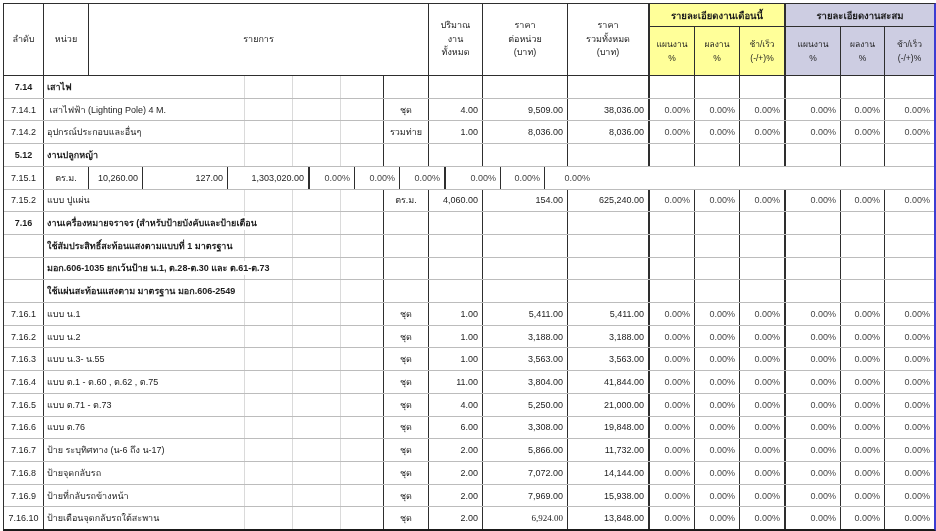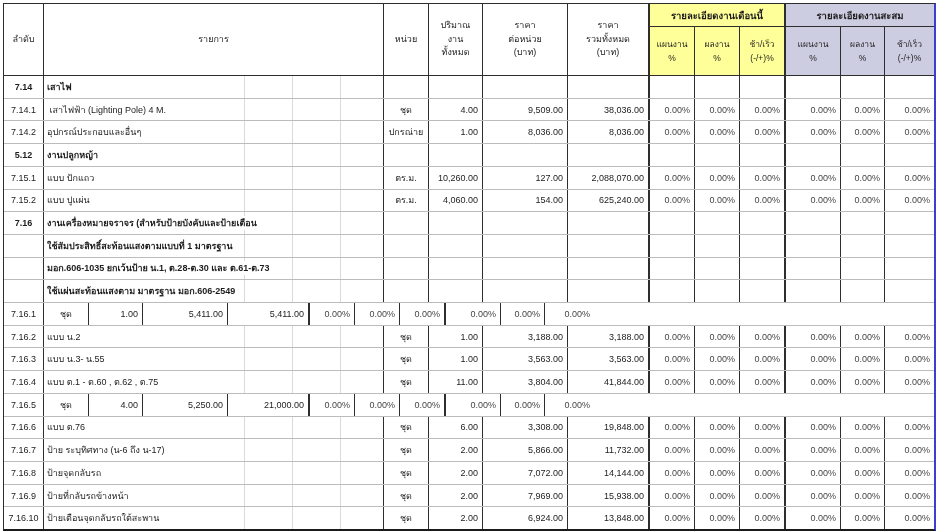--- a/index.html
+++ b/index.html
@@ -57,25 +57,25 @@
 </head>
 <body>
 
 <div class="sheet">
   <div class="tbl">
 
     <div class="thead">
       <div class="hc" style="width:40px">
         <span>ลำดับ</span>
       </div>
+      <div class="hc" style="width:45px">
+        <span>หน่วย</span>
+      </div>
       <div class="hc" style="width:340px">
         <span>รายการ</span>
-      </div>
-      <div class="hc" style="width:45px">
-        <span>หน่วย</span>
       </div>
       <div class="hc" style="width:54px">
         <span>ปริมาณ</span>
         <span>งาน</span>
         <span>ทั้งหมด</span>
       </div>
       <div class="hc" style="width:85px">
         <span>ราคา</span>
         <span>ต่อหน่วย</span>
         <span>(บาท)</span>
@@ -190,21 +190,21 @@
           <div class="c no" style="width: 40px;">
             <span class="">7.14.2</span>
           </div>
           <div class="c desc" style="width: 340px;">
             <div class="guide" style="left: 200px;"></div>
             <div class="guide" style="left: 248px;"></div>
             <div class="guide" style="left: 296px;"></div>
             <span class="desc-text">อุปกรณ์ประกอบและอื่นๆ</span>
           </div>
           <div class="c unit" style="width: 45px;">
-            <span class="">ปกรณ่าย</span>
+            <span class="">รวมท่าย</span>
           </div>
           <div class="c num" style="width: 54px;">
             <span class="">1.00</span>
           </div>
           <div class="c num" style="width: 85px;">
             <span class="">8,036.00</span>
           </div>
           <div class="c num sep2" style="width: 82px;">
             <span class="">8,036.00</span>
           </div>
@@ -245,37 +245,31 @@
           <div class="c pct" style="width: 45px;"></div>
           <div class="c pct sep2" style="width: 46px;"></div>
           <div class="c pct" style="width: 55px;"></div>
           <div class="c pct" style="width: 44px;"></div>
           <div class="c pct" style="width: 49px; border-right: none;"></div>
         </div>
         <div class="tr">
           <div class="c no" style="width: 40px;">
             <span class="">7.15.1</span>
           </div>
-          <div class="c desc" style="width: 340px;">
-            <div class="guide" style="left: 200px;"></div>
-            <div class="guide" style="left: 248px;"></div>
-            <div class="guide" style="left: 296px;"></div>
-            <span class="desc-text">แบบ ปักแถว</span>
-          </div>
           <div class="c unit" style="width: 45px;">
             <span class="">ตร.ม.</span>
           </div>
           <div class="c num" style="width: 54px;">
             <span class="">10,260.00</span>
           </div>
           <div class="c num" style="width: 85px;">
             <span class="">127.00</span>
           </div>
           <div class="c num sep2" style="width: 82px;">
-            <span class="">2,088,070.00</span>
+            <span class="">1,303,020.00</span>
           </div>
           <div class="c pct" style="width: 45px;">
             <span class="">0.00%</span>
           </div>
           <div class="c pct" style="width: 45px;">
             <span class="">0.00%</span>
           </div>
           <div class="c pct sep2" style="width: 46px;">
             <span class="">0.00%</span>
           </div>
@@ -405,20 +399,26 @@
           <div class="c pct" style="width: 45px;"></div>
           <div class="c pct sep2" style="width: 46px;"></div>
           <div class="c pct" style="width: 55px;"></div>
           <div class="c pct" style="width: 44px;"></div>
           <div class="c pct" style="width: 49px; border-right: none;"></div>
         </div>
         <div class="tr">
           <div class="c no" style="width: 40px;">
             <span class="">7.16.1</span>
           </div>
+          <div class="c desc" style="width: 340px;">
+            <div class="guide" style="left: 200px;"></div>
+            <div class="guide" style="left: 248px;"></div>
+            <div class="guide" style="left: 296px;"></div>
+            <span class="desc-text">แบบ น.1</span>
+          </div>
           <div class="c unit" style="width: 45px;">
             <span class="">ชุด</span>
           </div>
           <div class="c num" style="width: 54px;">
             <span class="">1.00</span>
           </div>
           <div class="c num" style="width: 85px;">
             <span class="">5,411.00</span>
           </div>
           <div class="c num sep2" style="width: 82px;">
@@ -563,20 +563,26 @@
             <span class="">0.00%</span>
           </div>
           <div class="c pct" style="width: 49px; border-right: none;">
             <span class="">0.00%</span>
           </div>
         </div>
         <div class="tr">
           <div class="c no" style="width: 40px;">
             <span class="">7.16.5</span>
           </div>
+          <div class="c desc" style="width: 340px;">
+            <div class="guide" style="left: 200px;"></div>
+            <div class="guide" style="left: 248px;"></div>
+            <div class="guide" style="left: 296px;"></div>
+            <span class="desc-text">แบบ ต.71 - ต.73</span>
+          </div>
           <div class="c unit" style="width: 45px;">
             <span class="">ชุด</span>
           </div>
           <div class="c num" style="width: 54px;">
             <span class="">4.00</span>
           </div>
           <div class="c num" style="width: 85px;">
             <span class="">5,250.00</span>
           </div>
           <div class="c num sep2" style="width: 82px;">
@@ -774,21 +780,21 @@
             <div class="guide" style="left: 248px;"></div>
             <div class="guide" style="left: 296px;"></div>
             <span class="desc-text">ป้ายเตือนจุดกลับรถใต้สะพาน</span>
           </div>
           <div class="c unit" style="width: 45px;">
             <span class="">ชุด</span>
           </div>
           <div class="c num" style="width: 54px;">
             <span class="">2.00</span>
           </div>
-          <div class="c num" style="width: 85px;">
+          <div class="c num" style="width: 85px; font-family: Liberation Serif, serif;">
             <span class="">6,924.00</span>
           </div>
           <div class="c num sep2" style="width: 82px;">
             <span class="">13,848.00</span>
           </div>
           <div class="c pct" style="width: 45px;">
             <span class="">0.00%</span>
           </div>
           <div class="c pct" style="width: 45px;">
             <span class="">0.00%</span>

